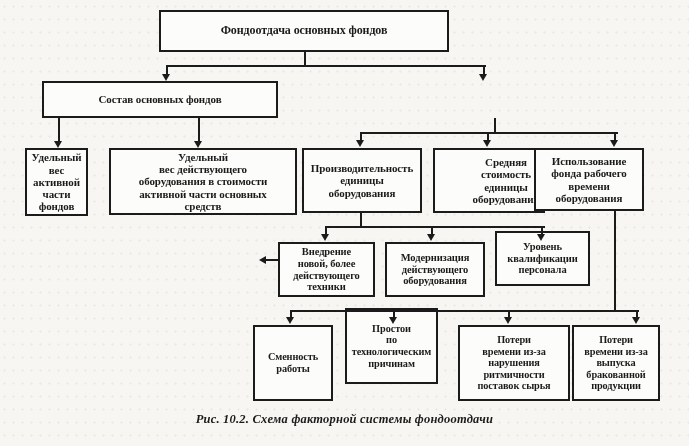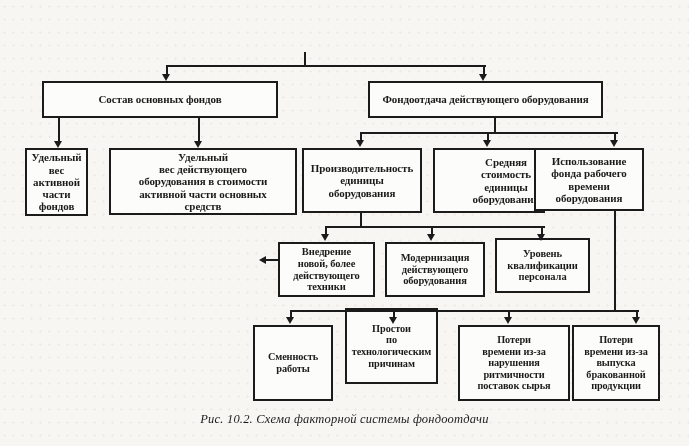--- a/index.html
+++ b/index.html
@@ -42,21 +42,21 @@
   .b-root        {left:159px;top:10px;width:290px;height:42px;}
   .b-sostav      {left:42px; top:81px;width:236px;height:37px;text-align:center;}
   .b-fondo2      {left:368px;top:81px;width:235px;height:37px;}
   .b-udel1       {left:25px; top:148px;width:63px; height:68px;}
   .b-udel2       {left:109px;top:148px;width:188px;height:67px;}
   .b-proizv      {left:302px;top:148px;width:120px;height:65px;}
   .b-srednya     {left:433px;top:148px;width:112px;height:65px;padding-left:36px;}
   .b-ispolz      {left:534px;top:148px;width:110px;height:63px;}
   .b-vnedrenie   {left:278px;top:242px;width:97px; height:55px;}
   .b-modern      {left:385px;top:242px;width:100px;height:55px;}
-  .b-uroven      {left:495px;top:238px;width:95px; height:55px;}
+  .b-uroven      {left:495px;top:231px;width:95px; height:55px;}
   .b-smennost    {left:253px;top:325px;width:80px; height:76px;}
   .b-prostoi     {left:345px;top:308px;width:93px; height:76px;}
   .b-poteri1     {left:458px;top:325px;width:112px;height:76px;}
   .b-poteri2     {left:572px;top:325px;width:88px; height:76px;}
 
   .line{position:absolute;background:var(--ink);}
   .ad{ 
     position:absolute;width:0;height:0;
     border-left:4.5px solid transparent;
     border-right:4.5px solid transparent;
@@ -66,33 +66,33 @@
     position:absolute;width:0;height:0;
     border-top:4px solid transparent;
     border-bottom:4px solid transparent;
     border-right:7px solid var(--ink);
   }
   .caption{
     position:absolute;
     left:0;top:412px;width:689px;
     text-align:center;
     font-style:italic;
-    font-weight:normal;
+    font-weight:bold;
     font-size:12.5px;
     color:var(--ink);
     letter-spacing:0.2px;
   }
 </style>
 </head>
 <body>
 
 <div class="page">
 
+  <div class="box b-root fs12">Фондоотдача основных фондов</div>
   <div class="box b-sostav">Состав основных фондов</div>
-  <div class="box b-fondo2">Фондоотдача действующего оборудования</div>
   <div class="box b-udel1">Удельный
 вес
 активной
 части
 фондов</div>
   <div class="box b-udel2">Удельный
 вес действующего
 оборудования в стоимости
 активной части основных
 средств</div>

